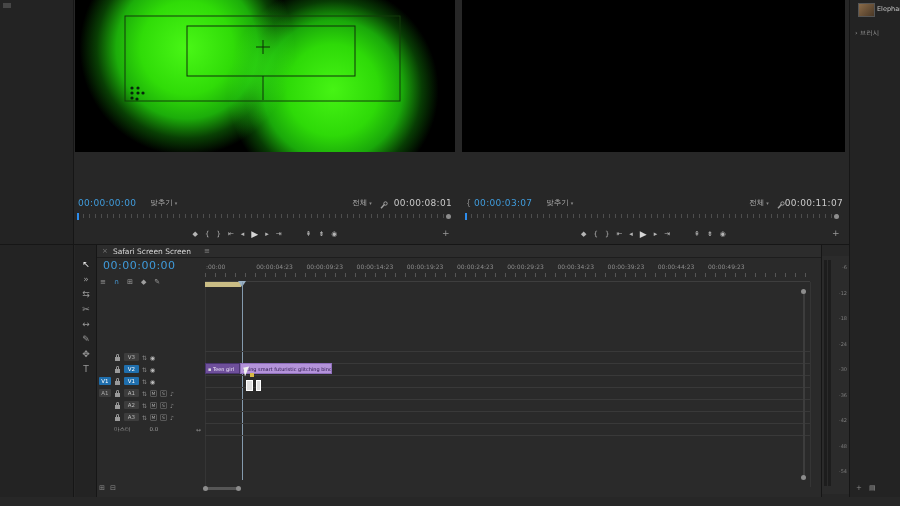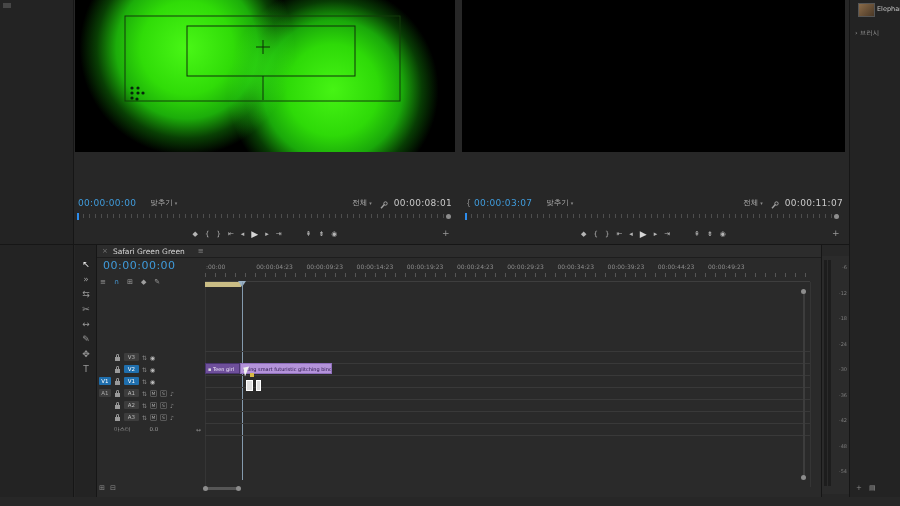--- a/index.html
+++ b/index.html
@@ -173,21 +173,21 @@
     </span>
     <span class="lbl" style="margin-left:auto">
       <span>전체</span><span class="chev">▾</span>
     </span>
     <span class="wrench" style="margin-left:8px">
       <svg width="8" height="8">
           <circle cx="5.5" cy="2.5" r="1.7" stroke="#a0a0a0" fill="none"></circle>
       <line x1="1" y1="7.2" x2="4.4" y2="3.6" stroke="#a0a0a0" stroke-width="1.4"></line>
         </svg>
     </span>
-    <span class="tc-gray" style="margin-left:6px">00:00:11:07</span>
+    <span class="tc-gray" style="">00:00:11:07</span>
   </div>
   <div class="scrub" style="left:465px;top:214px;width:374px"></div>
   <div class="caret" style="left:465px;top:213px"></div>
   <div class="knob" style="left:834px;top:214px"></div>
   <div class="transport" id="pgm-transport" style="left:462px;top:227px;width:383px">
       <span class="ticon">◆</span>
       <span class="ticon">{</span>
       <span class="ticon">}</span>
       <span class="ticon">⇤</span>
       <span class="ticon">◂</span>
@@ -209,21 +209,21 @@
       <div class="tool" style="top: 73px;">↔</div>
       <div class="tool" style="top: 88px;">✎</div>
       <div class="tool" style="top: 103px;">✥</div>
       <div class="tool" style="top: 118px;">T</div>
     </div>
   <div class="vline" style="left:96px;top:245px;height:252px"></div>
 
   <div id="timeline-bg" class="abs"></div>
   <div id="tab-bar" class="abs">
     <span class="close">×</span>
-    <span class="title">Safari Green Green</span>
+    <span class="title">Safari Screen Screen</span>
     <span class="menu">≡</span>
   </div>
   <div id="tl-timecode" class="abs">00:00:00:00</div>
   <div id="tl-toolbar">
       <span class="tbicon">≡</span>
       <span class="tbicon active">∩</span>
       <span class="tbicon">⊞</span>
       <span class="tbicon">◆</span>
       <span class="tbicon">✎</span>
     </div>

